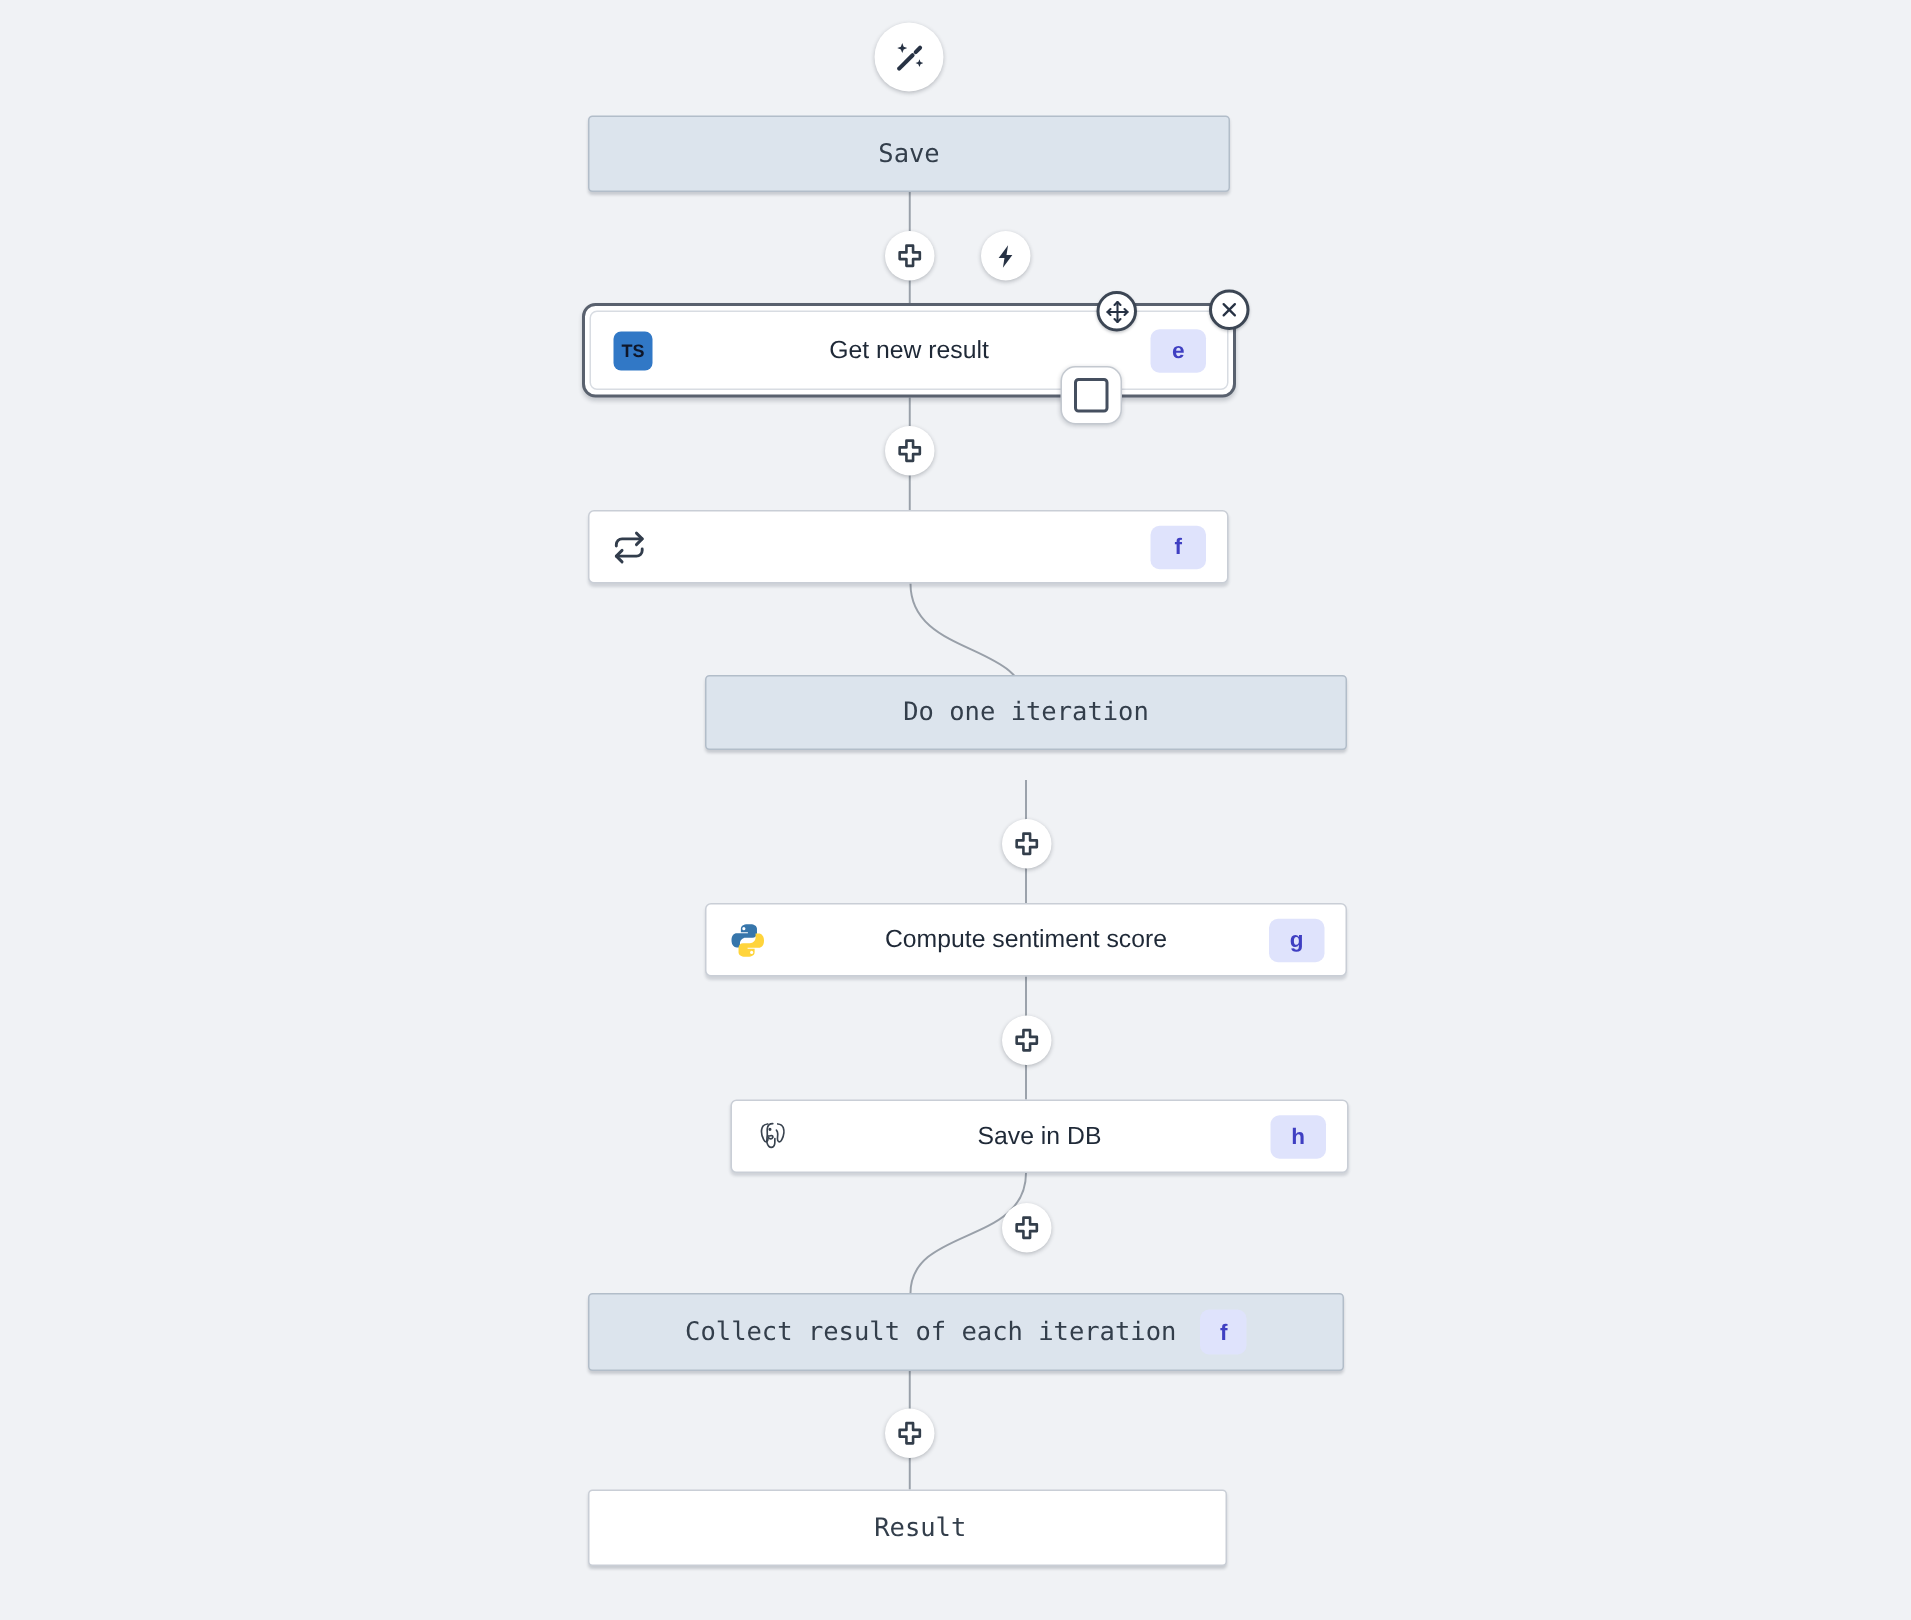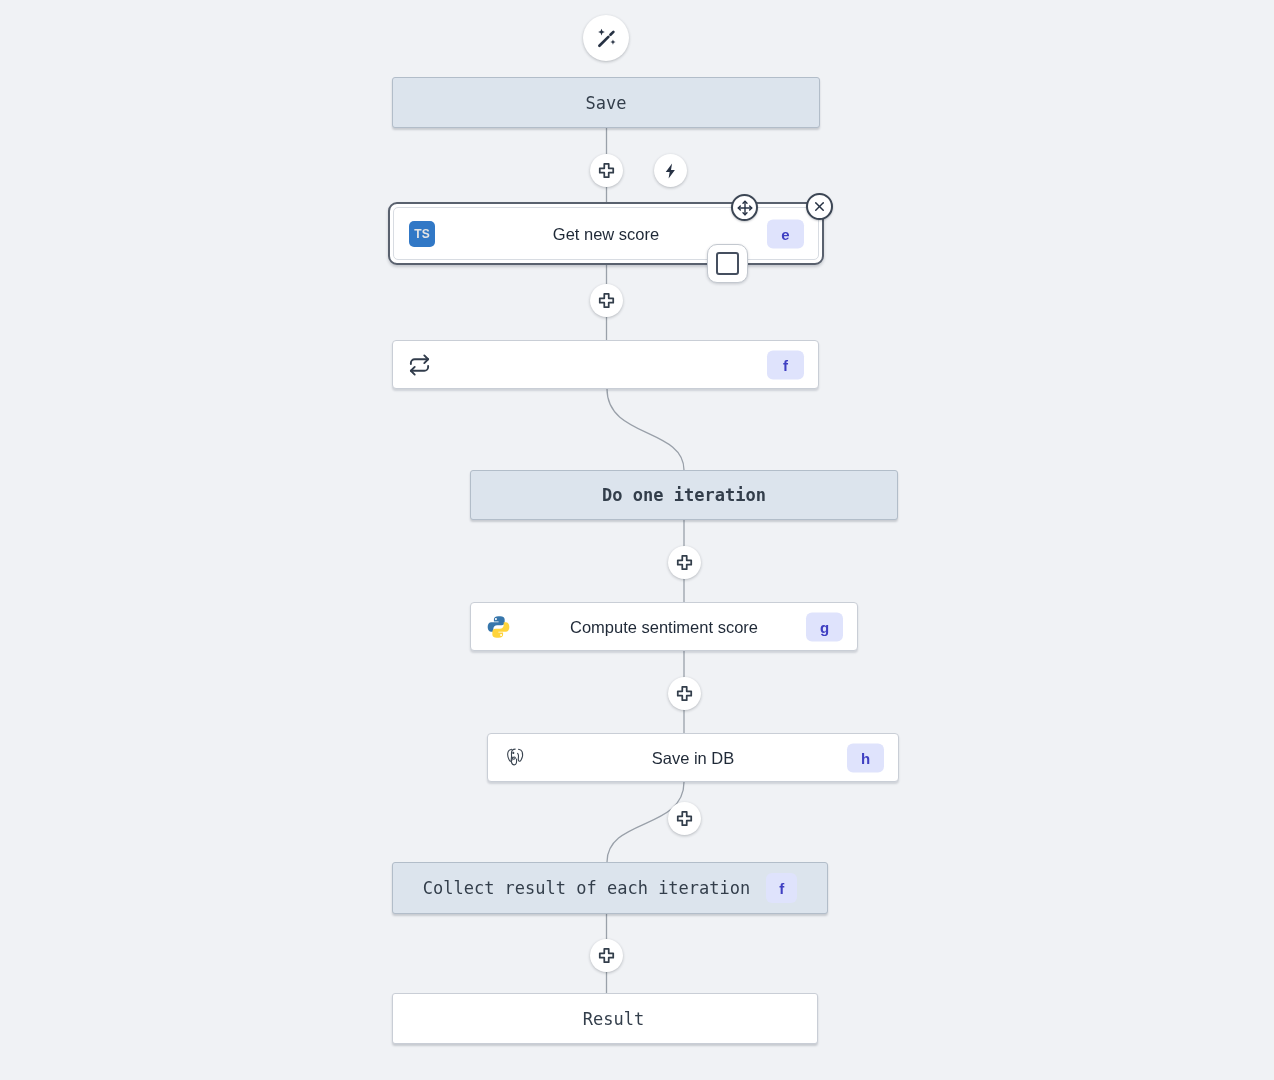--- a/index.html
+++ b/index.html
@@ -47,21 +47,21 @@
     border:2.5px solid #59616e; border-radius:9px; background:#ffffff; padding:3px;
     box-shadow:0 2px 3px rgba(40,52,66,.22); cursor:pointer;
   }
   .selected-inner {
     position:relative; width:100%; height:100%; box-sizing:border-box;
     border:1px solid #d8dce2; border-radius:5px; background:#fff;
   }
 
   .ts-icon {
     width:26px; height:26px; background:#3178c6; border-radius:5px;
-    color:#e5e5e5; font-weight:bold; font-size:12px;
+    color:#0f172a; font-weight:bold; font-size:12px;
     display:flex; align-items:center; justify-content:center;
     font-family:"Liberation Sans", sans-serif;
   }
 
   
   .circle-btn {
     position:absolute; box-sizing:border-box; background:#fff; border:none;
     border-radius:50%; box-shadow:0 1px 3px rgba(27,36,48,.28);
     display:flex; align-items:center; justify-content:center; padding:0; cursor:pointer;
   }
@@ -123,21 +123,21 @@
         <path d="M13.4 2 5 13.4h5.2L8.8 22l8.4-11.4h-5.2z" fill="#273244"></path>
       </svg>
     </span>
   </button>
 
   <div class="selected-node" style="left:388px; top:202px; width:436px; height:63px;">
     <div class="selected-inner">
       <span class="module-icon">
         <span class="ts-icon">TS</span>
       </span>
-      <span class="module-label">Get new score</span>
+      <span class="module-label">Get new result</span>
       <span class="badge abs">e</span>
     </div>
   </div>
 
   <button class="circle-btn ring-btn" style="left:731px; top:194px; width:27px; height:27px;">
     <span style="display:flex;">
       <svg width="16" height="16" viewBox="0 0 24 24" fill="none" stroke="#273244" stroke-width="2.1" stroke-linecap="round" stroke-linejoin="round">
         <path d="M12 2v20"></path>
           <path d="M2 12h20"></path>
         <path d="m9 5 3-3 3 3"></path>
@@ -174,33 +174,33 @@
       <svg width="23" height="23" viewBox="0 0 24 24" fill="none" stroke="#323d4c" stroke-width="2" stroke-linecap="round" stroke-linejoin="round">
         <path d="m17 2 4 4-4 4"></path>
           <path d="M3 11v-1a4 4 0 0 1 4-4h14"></path>
         <path d="m7 22-4-4 4-4"></path>
           <path d="M21 13v1a4 4 0 0 1-4 4H3"></path>
       </svg>
     </span>
     <span class="badge abs">f</span>
   </div>
 
-  <div class="frame-node" style="left:470px; top:470px; width:428px; height:50px;font-weight:bold;">
+  <div class="frame-node" style="left:470px; top:450px; width:428px; height:50px;">
     <span>Do one iteration</span>
   </div>
 
   <button class="circle-btn" style="left:668px; top:546px; width:33px; height:33px;">
     <span style="display:flex;">
       <svg width="19" height="19" viewBox="0 0 24 24">
         <path d="M9.2 3.5h5.6v5.7h5.7v5.6h-5.7v5.7H9.2v-5.7H3.5V9.2h5.7z" fill="#fff" stroke="#333e4b" stroke-width="2.2" stroke-linejoin="round"></path>
       </svg>
     </span>
   </button>
 
-  <div class="module-node" style="left:470px; top:602px; width:388px; height:49px;">
+  <div class="module-node" style="left:470px; top:602px; width:428px; height:49px;">
     <span class="module-icon">
       <svg width="25" height="25" viewBox="0 0 24 24">
         <path fill="#3776ab" d="M11.9 1.6c-2.6 0-4.3 1.1-4.3 2.9v2.2h4.5v.7H5c-1.9 0-3.4 1.6-3.4 4.5s1.5 4.6 3.4 4.6h2v-2.6c0-2 1.7-3.6 3.6-3.6H15c1.6 0 2.9-1.3 2.9-2.9V4.5c0-1.8-1.9-2.9-4-2.9z"></path>
         <circle cx="9.5" cy="4.4" r="1" fill="#fff"></circle>
         <path fill="#ffd43b" d="M12.1 22.4c2.6 0 4.3-1.1 4.3-2.9v-2.2h-4.5v-.7H19c1.9 0 3.4-1.6 3.4-4.5S20.9 7.5 19 7.5h-2v2.6c0 2-1.7 3.6-3.6 3.6H9c-1.6 0-2.9 1.3-2.9 2.9v2.9c0 1.8 1.9 2.9 4 2.9z"></path>
         <circle cx="14.5" cy="19.6" r="1" fill="#fff"></circle>
       </svg>
     </span>
     <span class="module-label">Compute sentiment score</span>
     <span class="badge abs">g</span>
@@ -229,21 +229,21 @@
   </div>
 
   <button class="circle-btn" style="left:668px; top:802px; width:33px; height:33px;">
     <span style="display:flex;">
       <svg width="19" height="19" viewBox="0 0 24 24">
         <path d="M9.2 3.5h5.6v5.7h5.7v5.6h-5.7v5.7H9.2v-5.7H3.5V9.2h5.7z" fill="#fff" stroke="#333e4b" stroke-width="2.2" stroke-linejoin="round"></path>
       </svg>
     </span>
   </button>
 
-  <div class="frame-node" style="left:392px; top:862px; width:436px; height:52px;">
+  <div class="frame-node" style="left:392px; top:862px; width:504px; height:52px;">
     <span>Collect result of each iteration</span>
     <span class="badge" style="width:31px; height:30px;">f</span>
   </div>
 
   <button class="circle-btn" style="left:590px; top:939px; width:33px; height:33px;">
     <span style="display:flex;">
       <svg width="19" height="19" viewBox="0 0 24 24">
         <path d="M9.2 3.5h5.6v5.7h5.7v5.6h-5.7v5.7H9.2v-5.7H3.5V9.2h5.7z" fill="#fff" stroke="#333e4b" stroke-width="2.2" stroke-linejoin="round"></path>
       </svg>
     </span>

